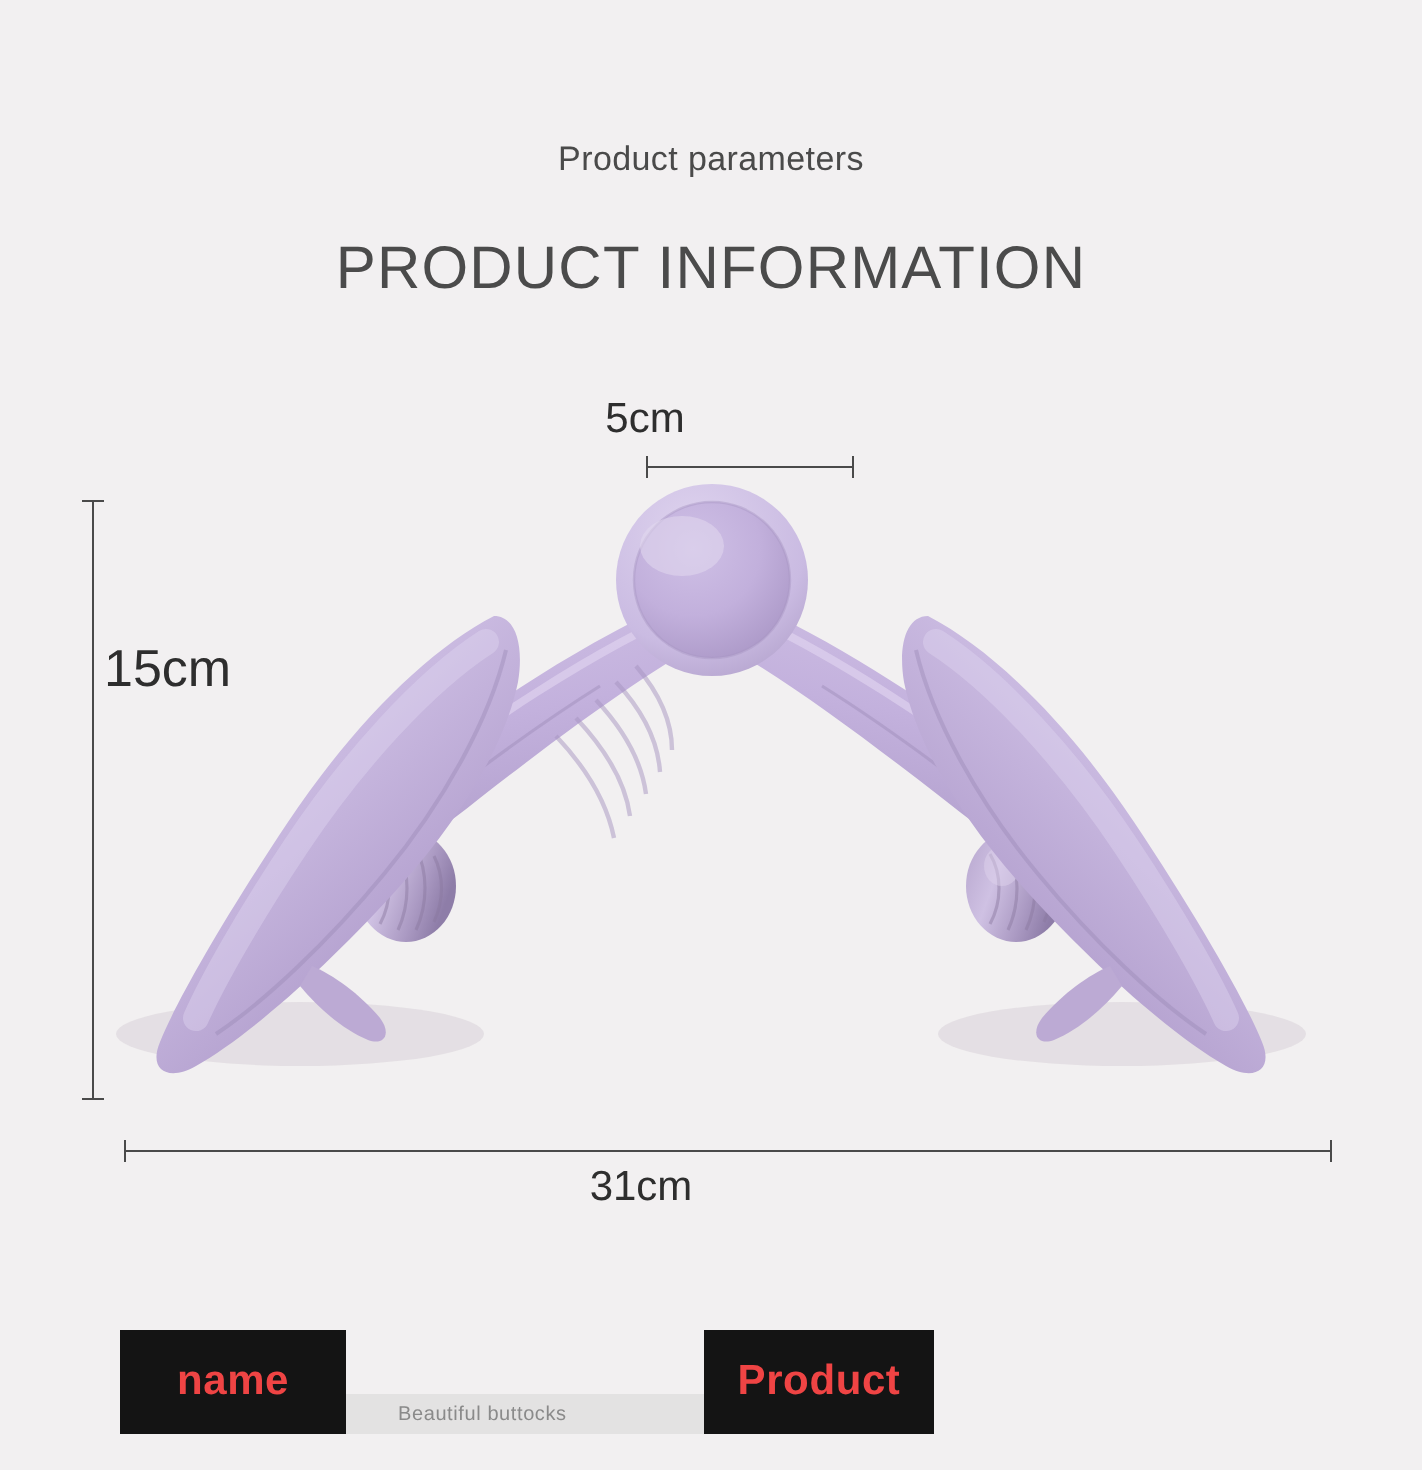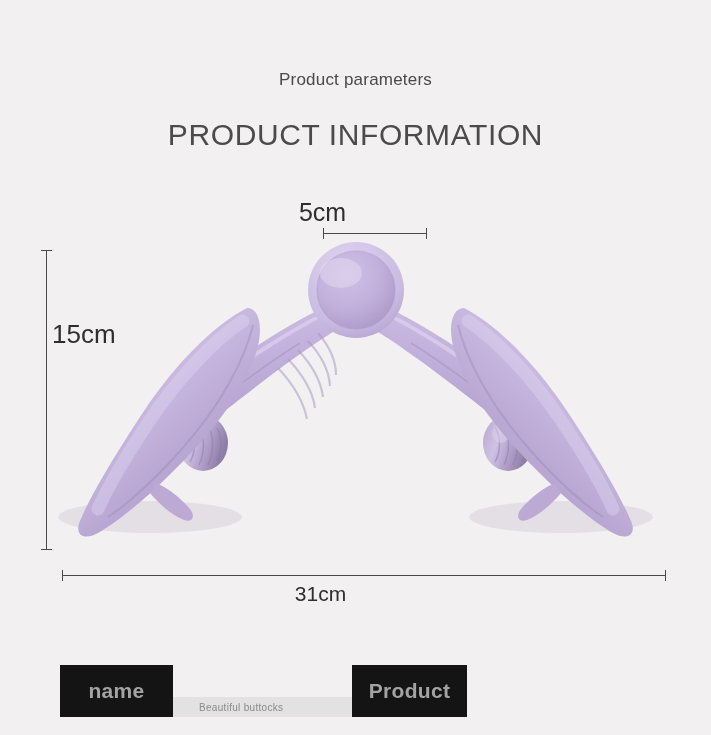--- a/index.html
+++ b/index.html
@@ -17,21 +17,21 @@
     text-align:center; font-size:17px; color:#4a4a4a; letter-spacing:.2px;
   }
   .title {
     position:absolute; left:0; top:118px; width:711px;
     text-align:center; font-size:30px; color:#4b4b4b;
     letter-spacing:.6px; font-weight:400;
   }
 
   
   .dim-label { position:absolute; color:#2e2e2e; white-space:nowrap; }
-  .dim-5cm   { left:0; top:198px; width:645px; text-align:center; font-size:25px; }
+  .dim-5cm   { left:0; top:198px; width:645px; text-align:center; font-size:21px; }
   .dim-15cm  { left:52px; top:319px; font-size:26px; }
   .dim-31cm  { left:0; top:582px; width:641px; text-align:center; font-size:21px; }
 
   .caliper-h { position:absolute; height:1px; background:#4a4a4a; }
   .caliper-h::before, .caliper-h::after {
     content:""; position:absolute; top:-5px; width:1px; height:11px; background:#4a4a4a;
   }
   .caliper-h::before { left:0; }
   .caliper-h::after  { right:0; }
   .cal-5cm  { left:323px; top:233px; width:104px; }
@@ -47,21 +47,21 @@
 
   
   .product { position:absolute; left:0; top:175px; width:711px; height:400px; }
 
   
   .spec-table {
     position:absolute; left:60px; top:665px;
     width:591px; height:52px; display:flex;
   }
   .spec-key {
-    background:#141414; color:#a3a3a3;
+    background:#141414; color:#ef4444;
     display:flex; align-items:center; justify-content:center;
     font-size:21px; font-weight:700; letter-spacing:.3px;
   }
   .spec-val {
     background:#e3e2e2; color:#6e6e6e;
     display:flex; align-items:center;
     padding-left:26px;
   }
   .key-name     { width:113px; }
   .val-name     { width:179px; font-size:10px; letter-spacing:.3px; color:#8a8a8a;margin-top:32px; }

